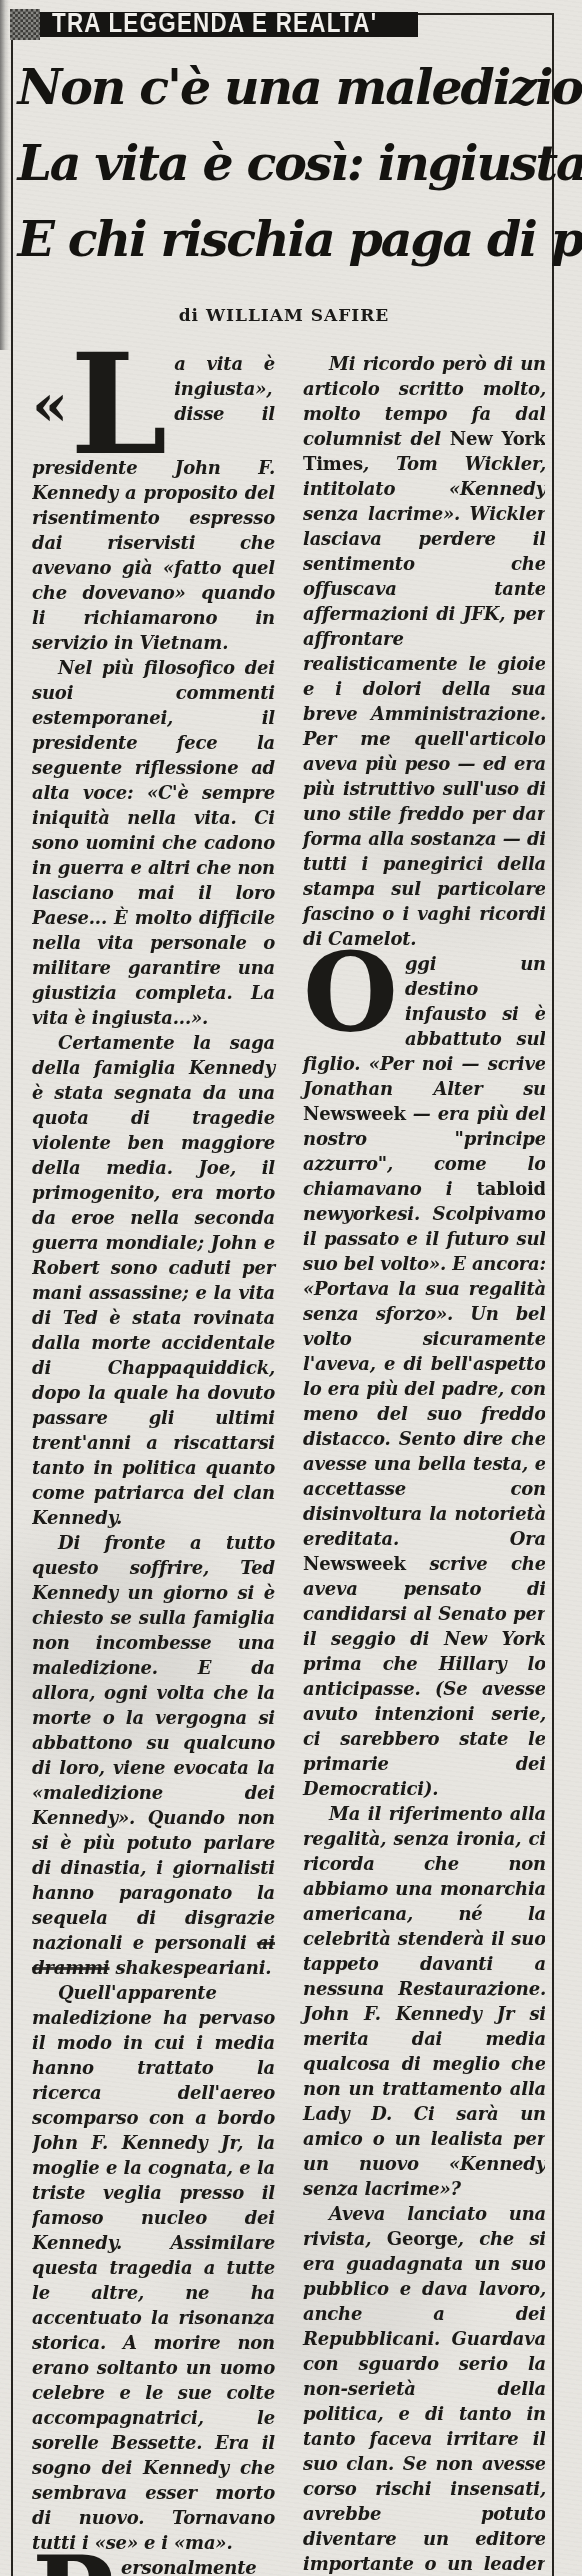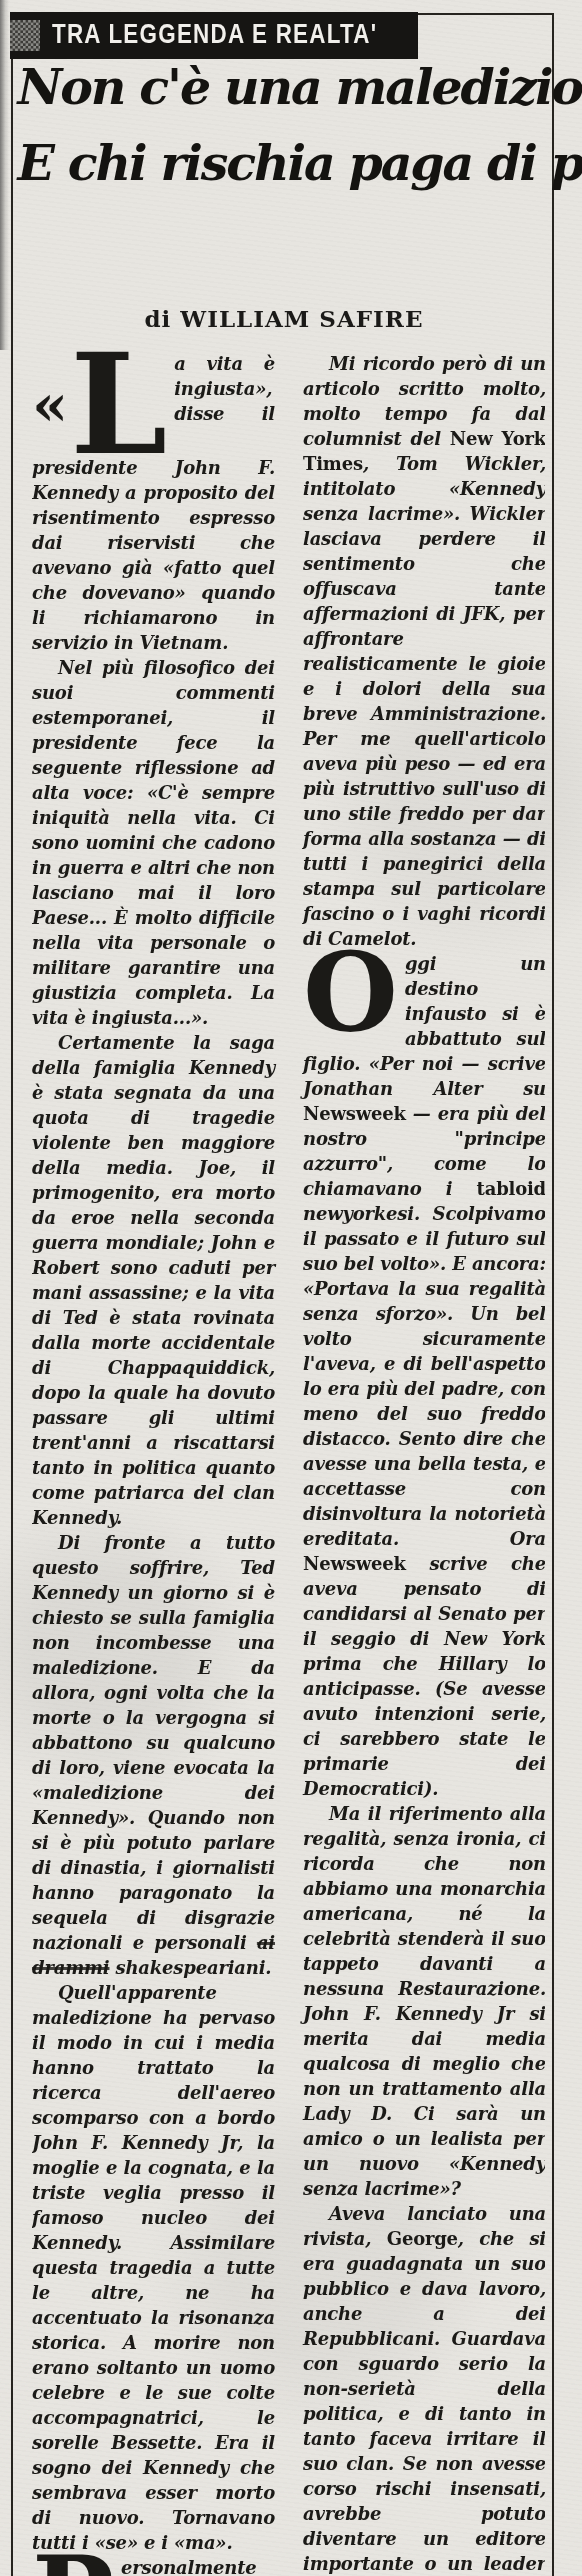--- a/index.html
+++ b/index.html
@@ -23,21 +23,21 @@
     background:linear-gradient(90deg, rgba(30,30,30,0.55), rgba(30,30,30,0.12) 60%, transparent);
     filter:blur(0.5px);
   }
   
   .border-top{position:absolute;left:11.3px;top:13.4px;width:543px;height:2.1px;background:#26241f;}
   .border-left{position:absolute;left:11.3px;top:13.4px;width:2.1px;height:2634px;background:#26241f;}
   .border-right{position:absolute;left:552px;top:13.4px;width:2.1px;height:2634px;background:#26241f;}
 
   
   .kicker-bar{
-    position:absolute;left:10.3px;top:12px;width:408px;height:47px;
+    position:absolute;left:10.3px;top:12px;width:408px;height:25px;
     background:#161513;display:flex;align-items:center;
   }
   .kicker-dots{
     width:30px;height:31px;flex:none;
     background:repeating-conic-gradient(#8a8a86 0 25%, #3c3b38 0 50%);
     background-size:5.2px 5.2px;
   }
   .kicker-label{
     color:#f1efeb;font-family:"Liberation Sans", sans-serif;font-weight:bold;
     font-size:27px;letter-spacing:1.5px;white-space:nowrap;
@@ -47,21 +47,21 @@
 
   
   .headline{position:absolute;left:17.5px;top:49px;width:533px;color:#141310;}
   .headline-line{
     font-family:"DejaVu Serif", serif;font-weight:bold;font-style:italic;
     font-size:49px;line-height:76px;letter-spacing:-2.1px;white-space:nowrap;
   }
   
   .byline{
     position:absolute;left:18.5px;top:305px;width:531px;text-align:center;
-    font-family:"DejaVu Serif", serif;font-weight:bold;font-size:23px;color:#1b1a18;
+    font-family:"DejaVu Serif", serif;font-weight:bold;font-size:17px;color:#1b1a18;
     letter-spacing:1px;
   }
 
   
   .columns{
     position:absolute;left:32px;top:351px;width:513px;height:2285px;
     display:flex;gap:28px;overflow:hidden;
   }
   .col{width:243px;flex:none;}
   .par{
@@ -94,20 +94,21 @@
   <div class="border-left"></div>
   <div class="border-right"></div>
 
   <div class="kicker-bar">
     <div class="kicker-dots"></div>
     <span class="kicker-label">TRA LEGGENDA E REALTA'</span>
   </div>
 
   <div class="headline">
     <div class="headline-line">Non c'è una maledizione</div>
+    <div class="headline-line">La vita è così: ingiusta</div>
     <div class="headline-line">E chi rischia paga di più</div>
   </div>
 
   <div class="byline">di WILLIAM SAFIRE</div>
 
   <div class="columns">
     <div class="col">
         <p class="par has-drop"><span class="dropcap drop-4">
             <span class="dc-quote">«</span>
             <span class="dc-letter">L</span>

